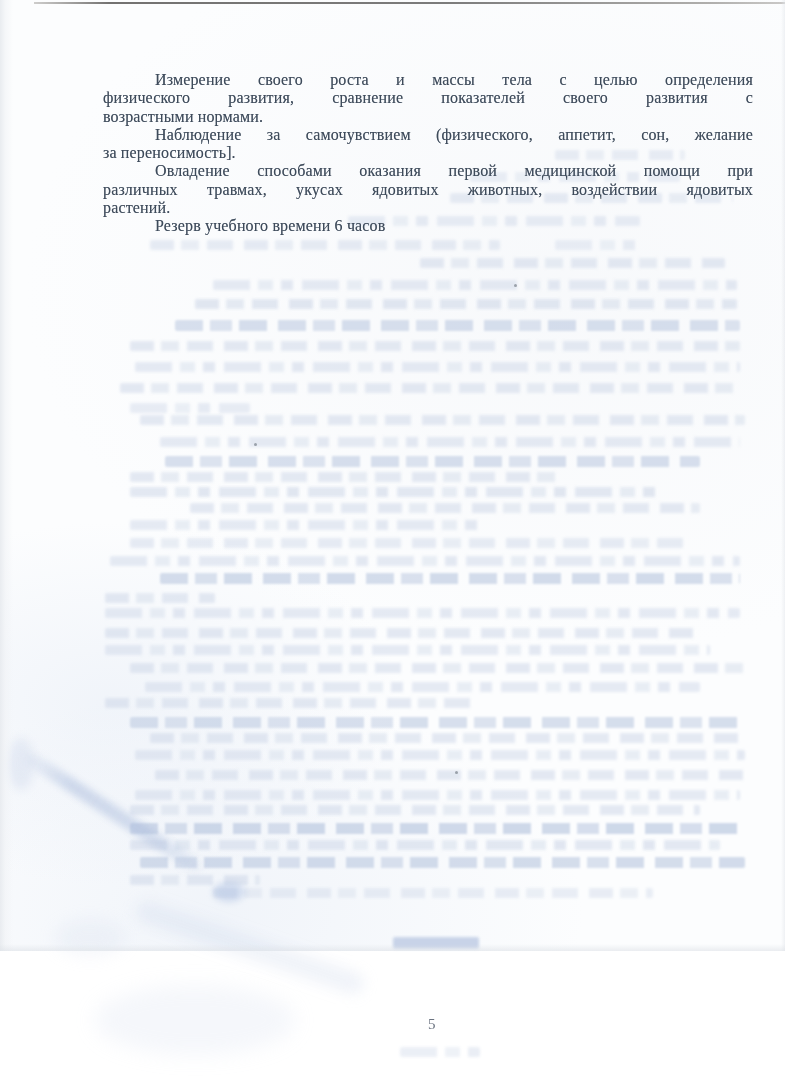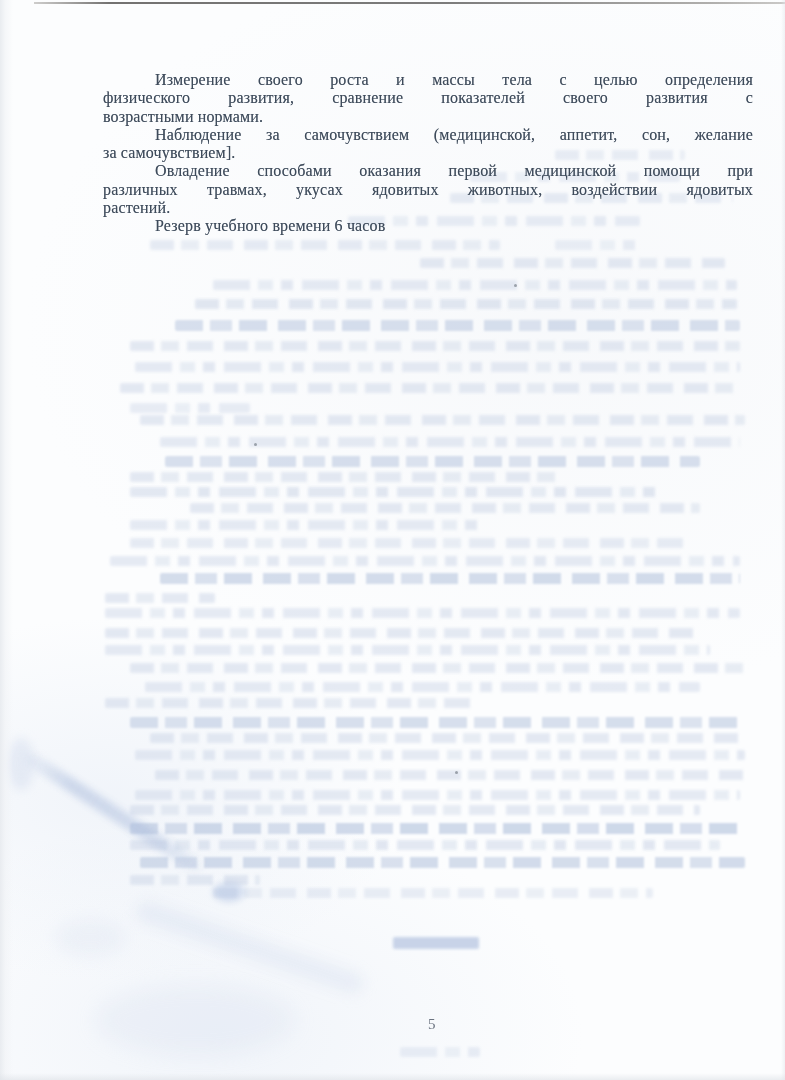--- a/index.html
+++ b/index.html
@@ -2,21 +2,21 @@
 <html><head>
 <meta charset="utf-8">
 <style>
   html, body { margin: 0; padding: 0; }
   body {
     width: 785px; height: 1080px; overflow: hidden;
     background: #ffffff;
     font-family: "Liberation Serif", "DejaVu Serif", serif;
   }
   .page {
-    position: relative; width: 785px; height: 1080px;
+    position: relative; width: 785px; height: 951px;
     background:
       radial-gradient(420px 260px at 14% 74%, rgba(214,224,240,0.30), transparent 70%),
       radial-gradient(520px 320px at 28% 96%, rgba(210,221,238,0.28), transparent 70%),
       radial-gradient(700px 500px at 70% 30%, rgba(244,246,249,0.60), transparent 75%),
       #fcfdfe;
   }
 
   
   .top-line {
     position: absolute; top: 2px; left: 34px; width: 751px; height: 2px;
@@ -150,22 +150,22 @@
   <div class="blob b1"></div>
   <div class="blob b2"></div>
   <div class="blob b3"></div>
   <div class="blob b4"></div>
   <div class="ghost-heading"></div>
 
   <div class="doc-body" style="color: rgb(62, 75, 91);">
       <div class="line indent">Измерение своего роста и массы тела с целью определения</div>
       <div class="line">физического развития, сравнение показателей своего развития с</div>
       <div class="line last">возрастными нормами.</div>
-      <div class="line indent">Наблюдение за самочувствием (медицинской, аппетит, сон, желание</div>
-      <div class="line last">за самочувствием].</div>
+      <div class="line indent">Наблюдение за самочувствием (физического, аппетит, сон, желание</div>
+      <div class="line last">за переносимость].</div>
       <div class="line indent">Овладение способами оказания первой медицинской помощи при</div>
       <div class="line">различных травмах, укусах ядовитых животных, воздействии ядовитых</div>
       <div class="line last">растений.</div>
       <div class="line indent last">Резерв учебного времени 6 часов</div>
     </div>
 
   <div class="top-line"></div>
   <div class="left-shade"></div>
   <div class="right-shade"></div>
   <div class="bottom-shade"></div>

